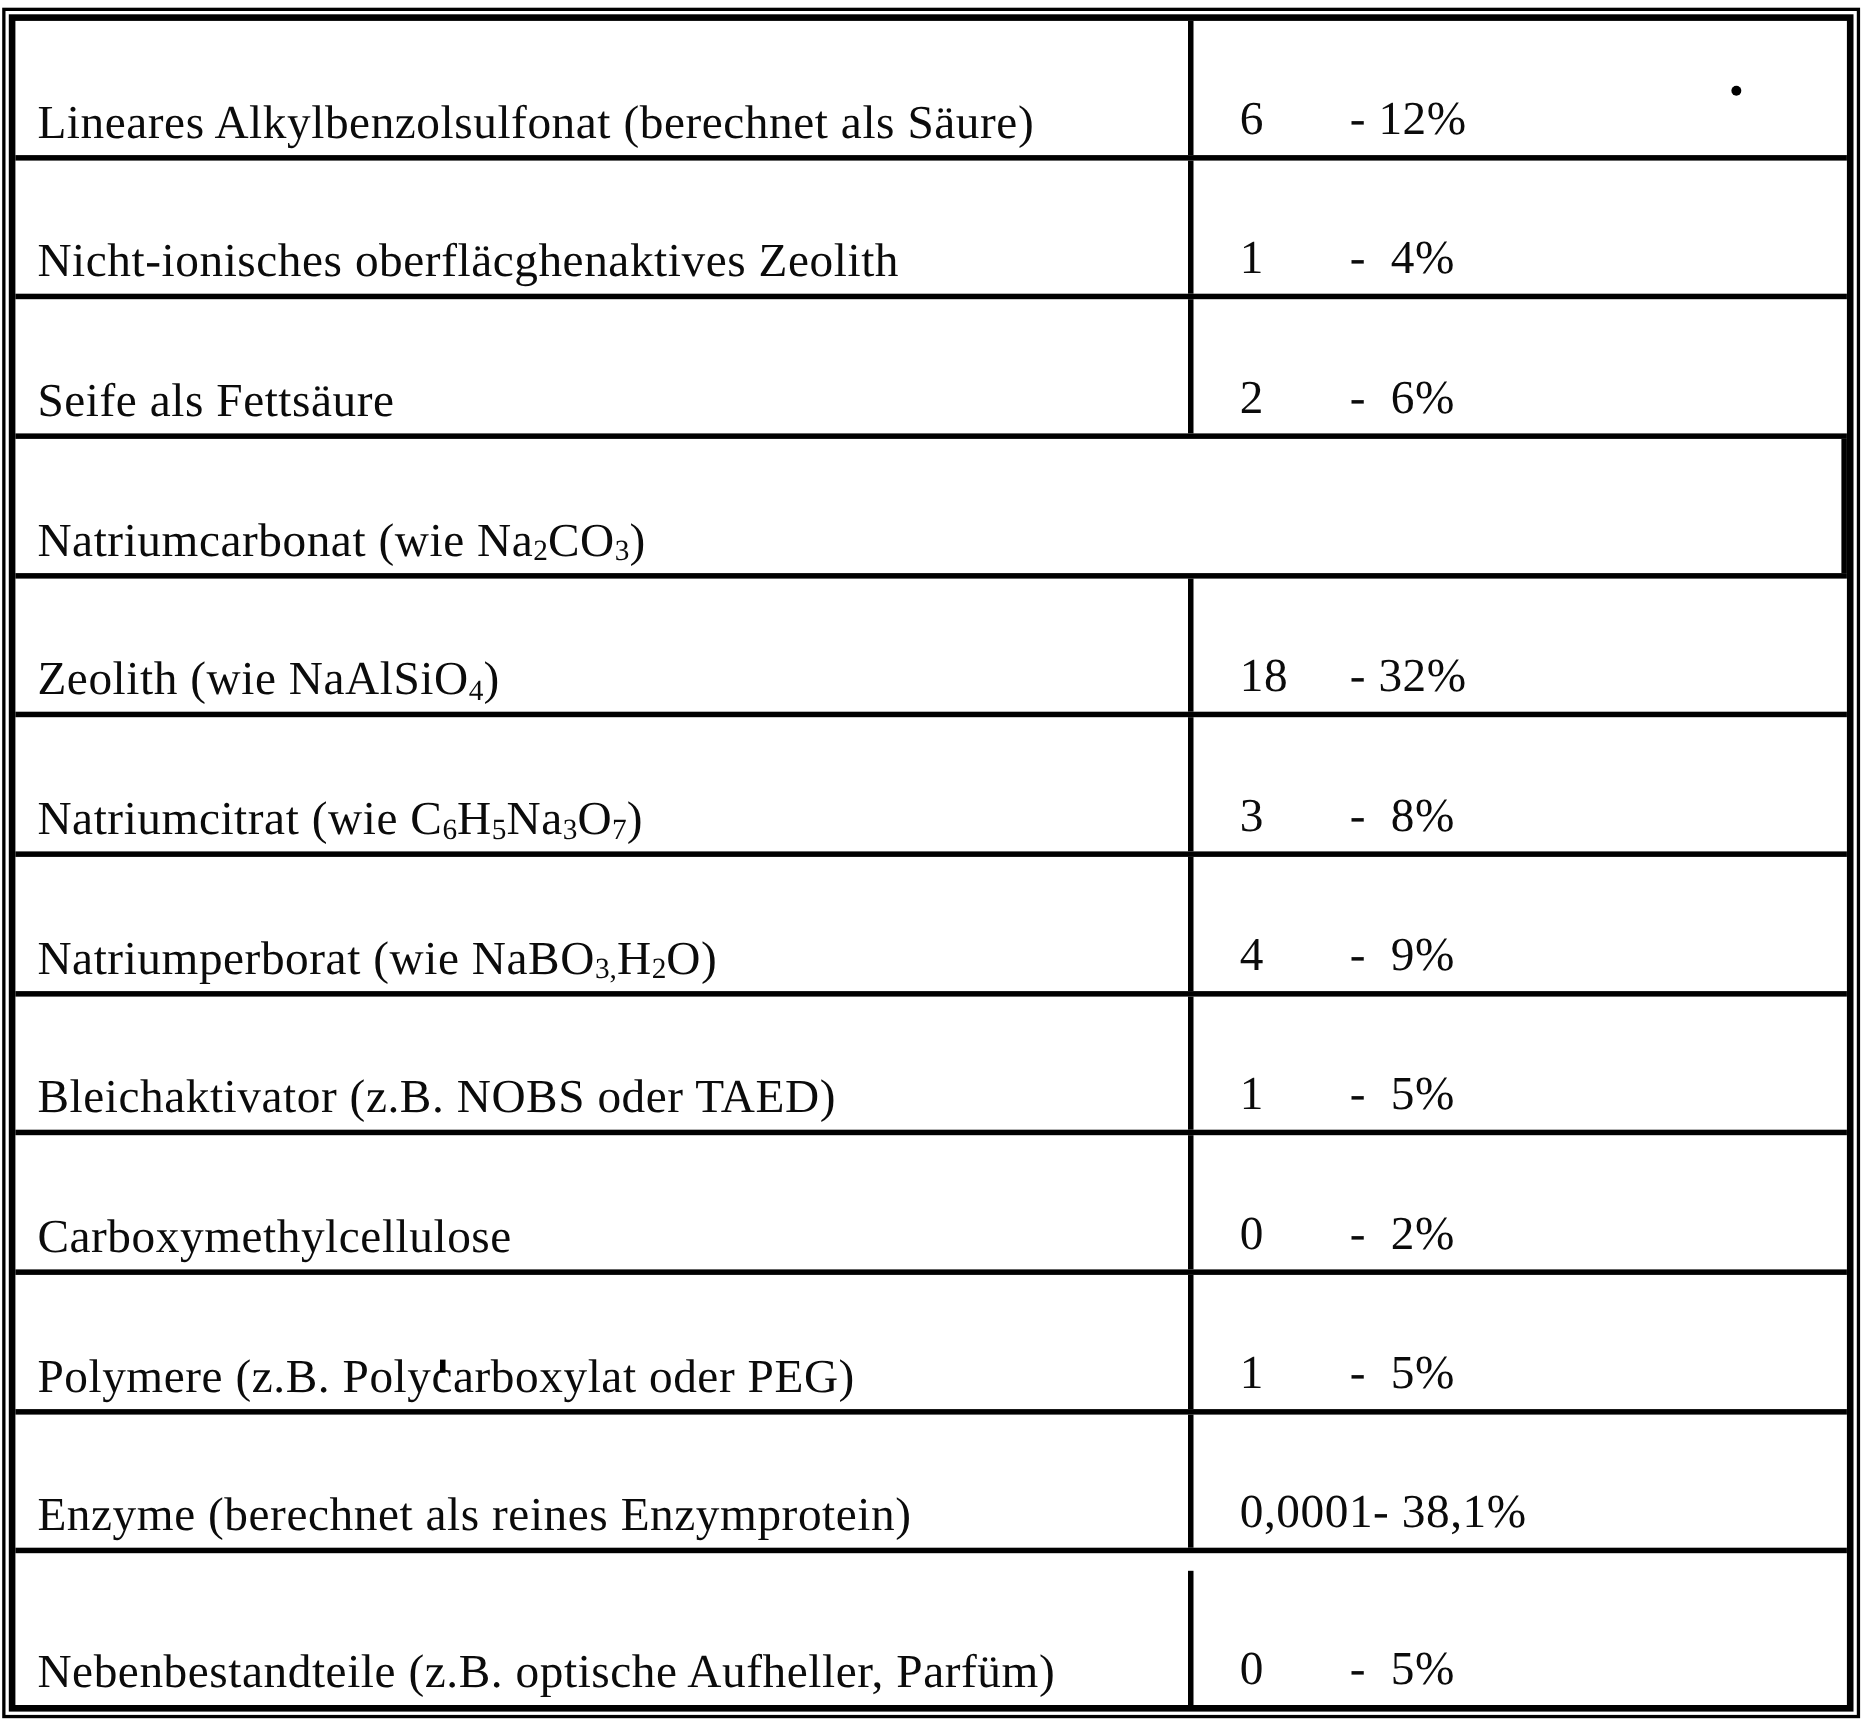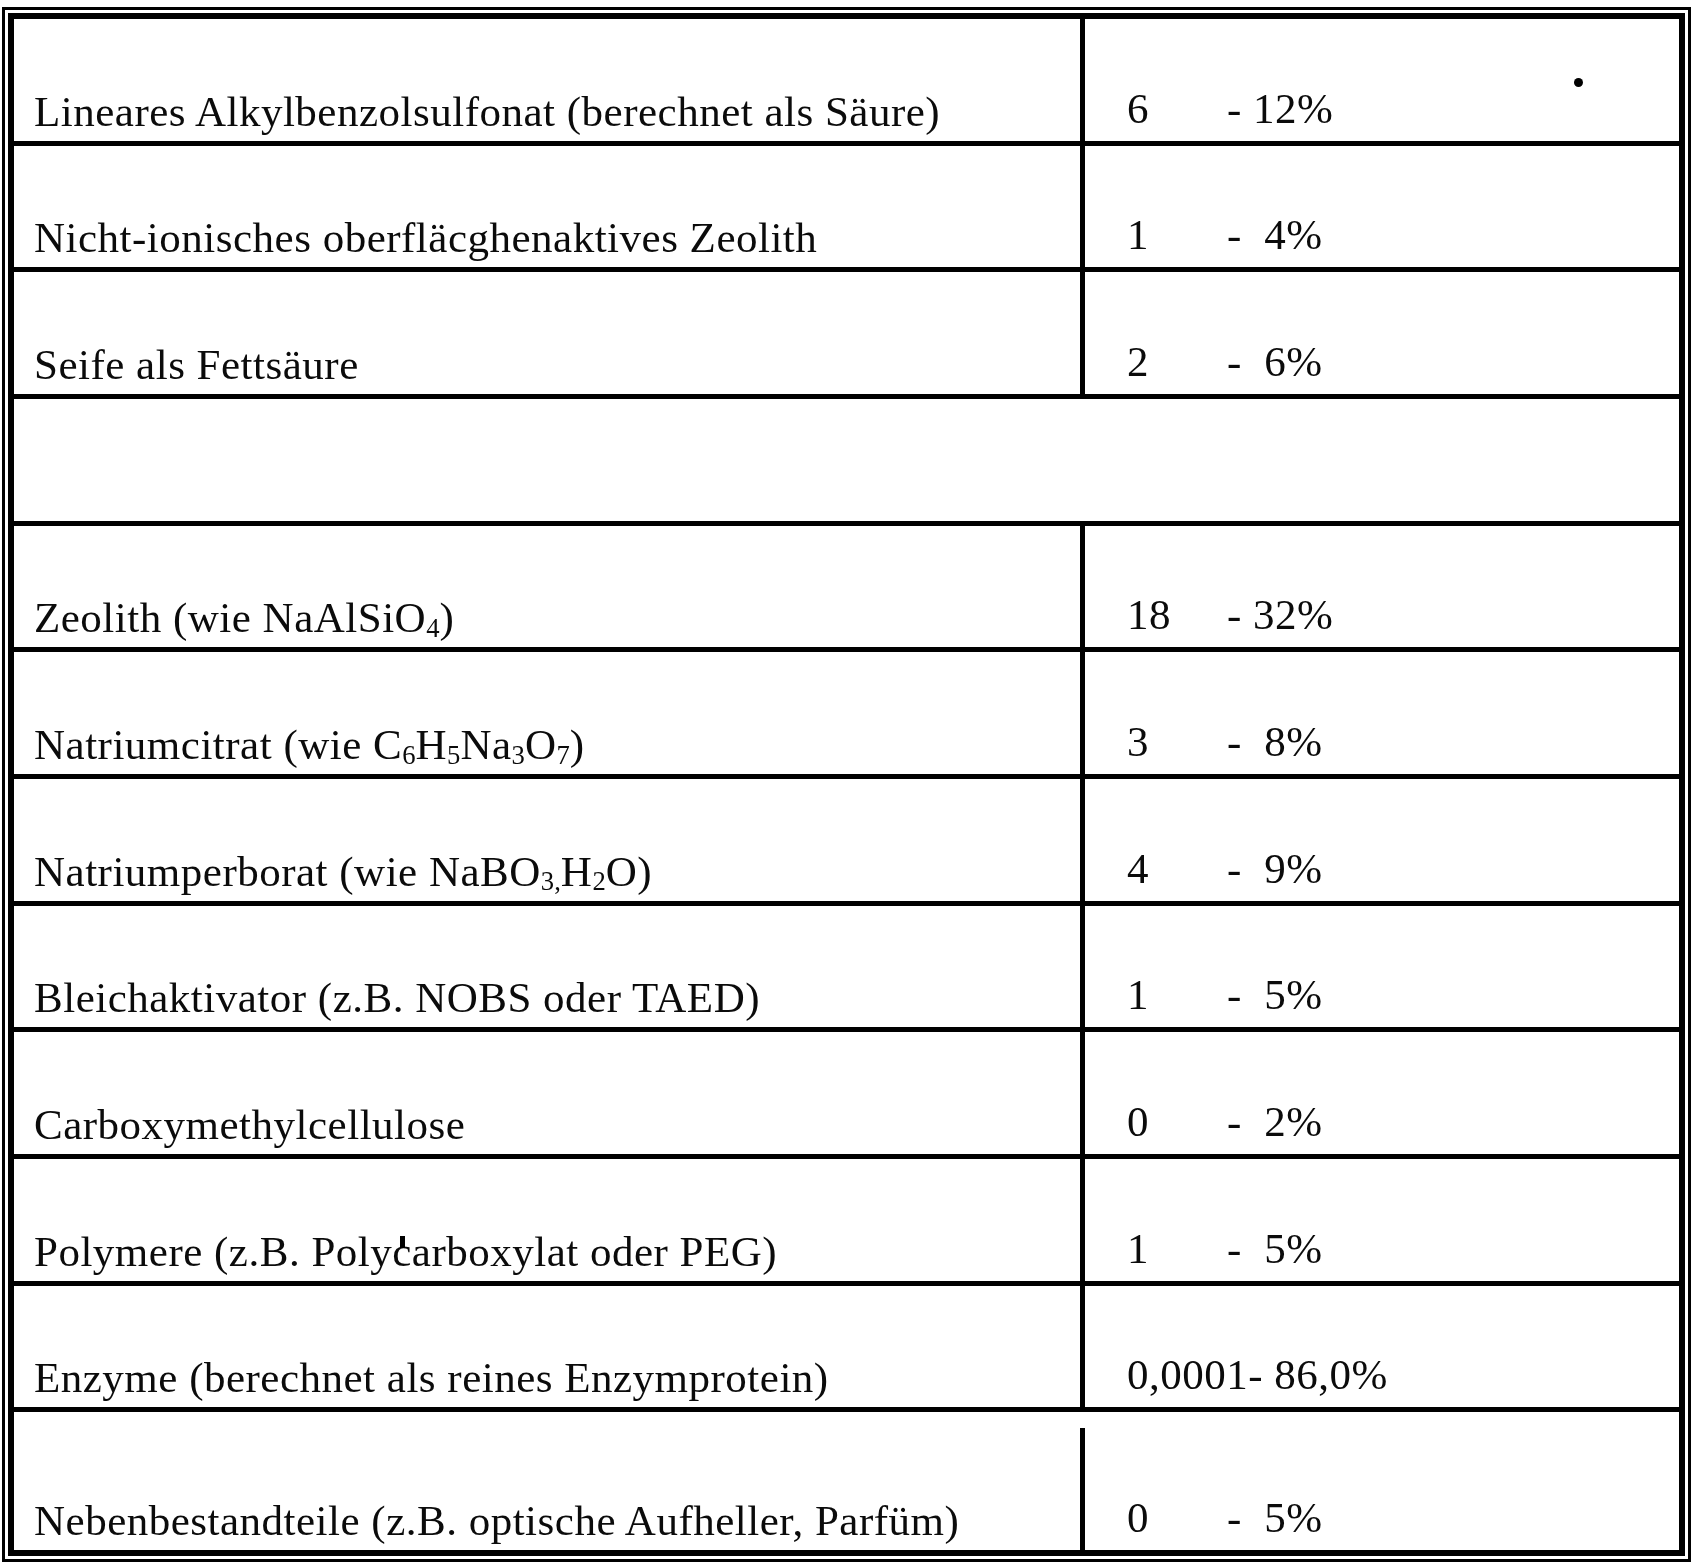--- a/index.html
+++ b/index.html
@@ -107,20 +107,23 @@
           <div class="row">
             <div class="cell cell-label">
               <span><span>Seife als Fettsäure</span></span>
             </div>
             <div class="cell cell-value">
               <span class="num">2</span>
               <span class="range">-  6%</span>
             </div>
           </div>
           <div class="row">
+            <div class="cell cell-label">
+              <span><span>Natriumcarbonat (wie Na</span><sub class="subscript">2</sub><span>CO</span><sub class="subscript">3</sub><span>)</span></span>
+            </div>
           </div>
           <div class="row">
             <div class="cell cell-label">
               <span><span>Zeolith (wie NaAlSiO</span><sub class="subscript">4</sub><span>)</span></span>
             </div>
             <div class="cell cell-value">
               <span class="num">18</span>
               <span class="range">- 32%</span>
             </div>
           </div>
@@ -168,21 +171,21 @@
               <span class="num">1</span>
               <span class="range">-  5%</span>
             </div>
           </div>
           <div class="row">
             <div class="cell cell-label">
               <span><span>Enzyme (berechnet als reines Enzymprotein)</span></span>
             </div>
             <div class="cell cell-value">
               <span class="num">0,0001</span>
-              <span class="range">- 86,0%</span>
+              <span class="range">- 38,1%</span>
             </div>
           </div>
           <div class="row">
             <div class="cell cell-label">
               <span><span>Nebenbestandteile (z.B. optische Aufheller, Parfüm)</span></span>
             </div>
             <div class="cell cell-value">
               <span class="num">0</span>
               <span class="range">-  5%</span>
             </div>

